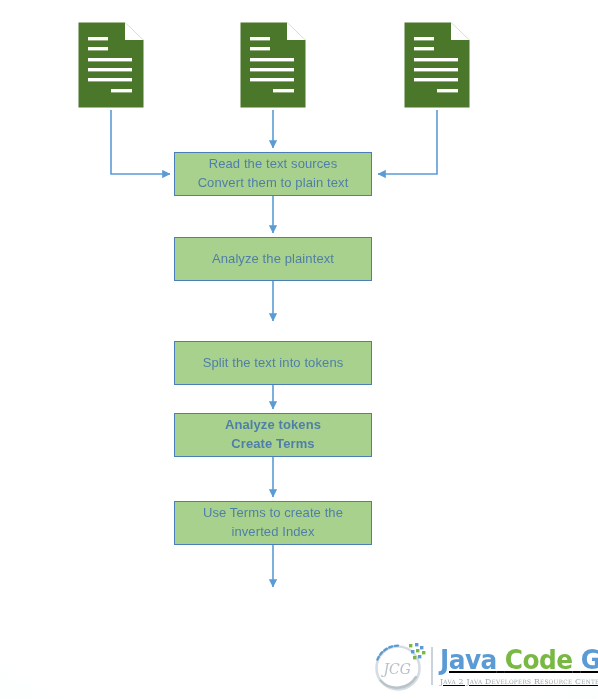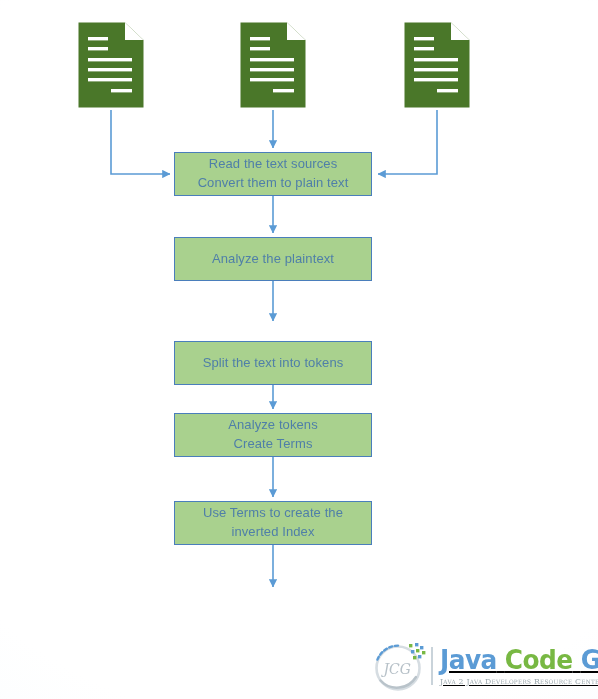--- a/index.html
+++ b/index.html
@@ -190,21 +190,21 @@
         <rect x="10" y="56" width="44" height="3.4"></rect>
         <rect x="33" y="67" width="21" height="3.4"></rect>
       </g>
     </svg>
   </div>
 
   <div class="pbox" id="step-read" style="left: 174px; top: 152px; width: 198px; height: 44px;">Read the text sources
 Convert them to plain text</div>
   <div class="pbox" id="step-analyze" style="left: 174px; top: 237px; width: 198px; height: 44px;">Analyze the plaintext</div>
   <div class="pbox" id="step-split" style="left: 174px; top: 325px; width: 198px; height: 44px; margin-top: 16px;">Split the text into tokens</div>
-  <div class="pbox" id="step-terms" style="left: 174px; top: 413px; width: 198px; height: 44px;">Analyze tokens
+  <div class="pbox" id="step-terms" style="left: 174px; top: 413px; width: 198px; height: 44px; font-weight: bold;">Analyze tokens
 Create Terms</div>
   <div class="pbox" id="step-inverted" style="left: 174px; top: 501px; width: 198px; height: 44px;">Use Terms to create the
 inverted Index</div>
 
 
   <div id="logo">
     <svg id="logo-mark" viewBox="0 0 62 54" aria-hidden="true">
       <circle cx="30" cy="29" r="21.5" fill="none" stroke="#d6dde2" stroke-width="2.6"></circle>
       <path d="M30 6.6 A22.4 22.4 0 0 0 9.4 20.6" fill="none" stroke="#5b9bd5" stroke-width="2.4" stroke-dasharray="3.2 2.6" stroke-linecap="round"></path>
       <path d="M12.5 41.5 A22.4 22.4 0 0 0 48 38" fill="none" stroke="#b9c3ca" stroke-width="2.4" stroke-linecap="round"></path>

